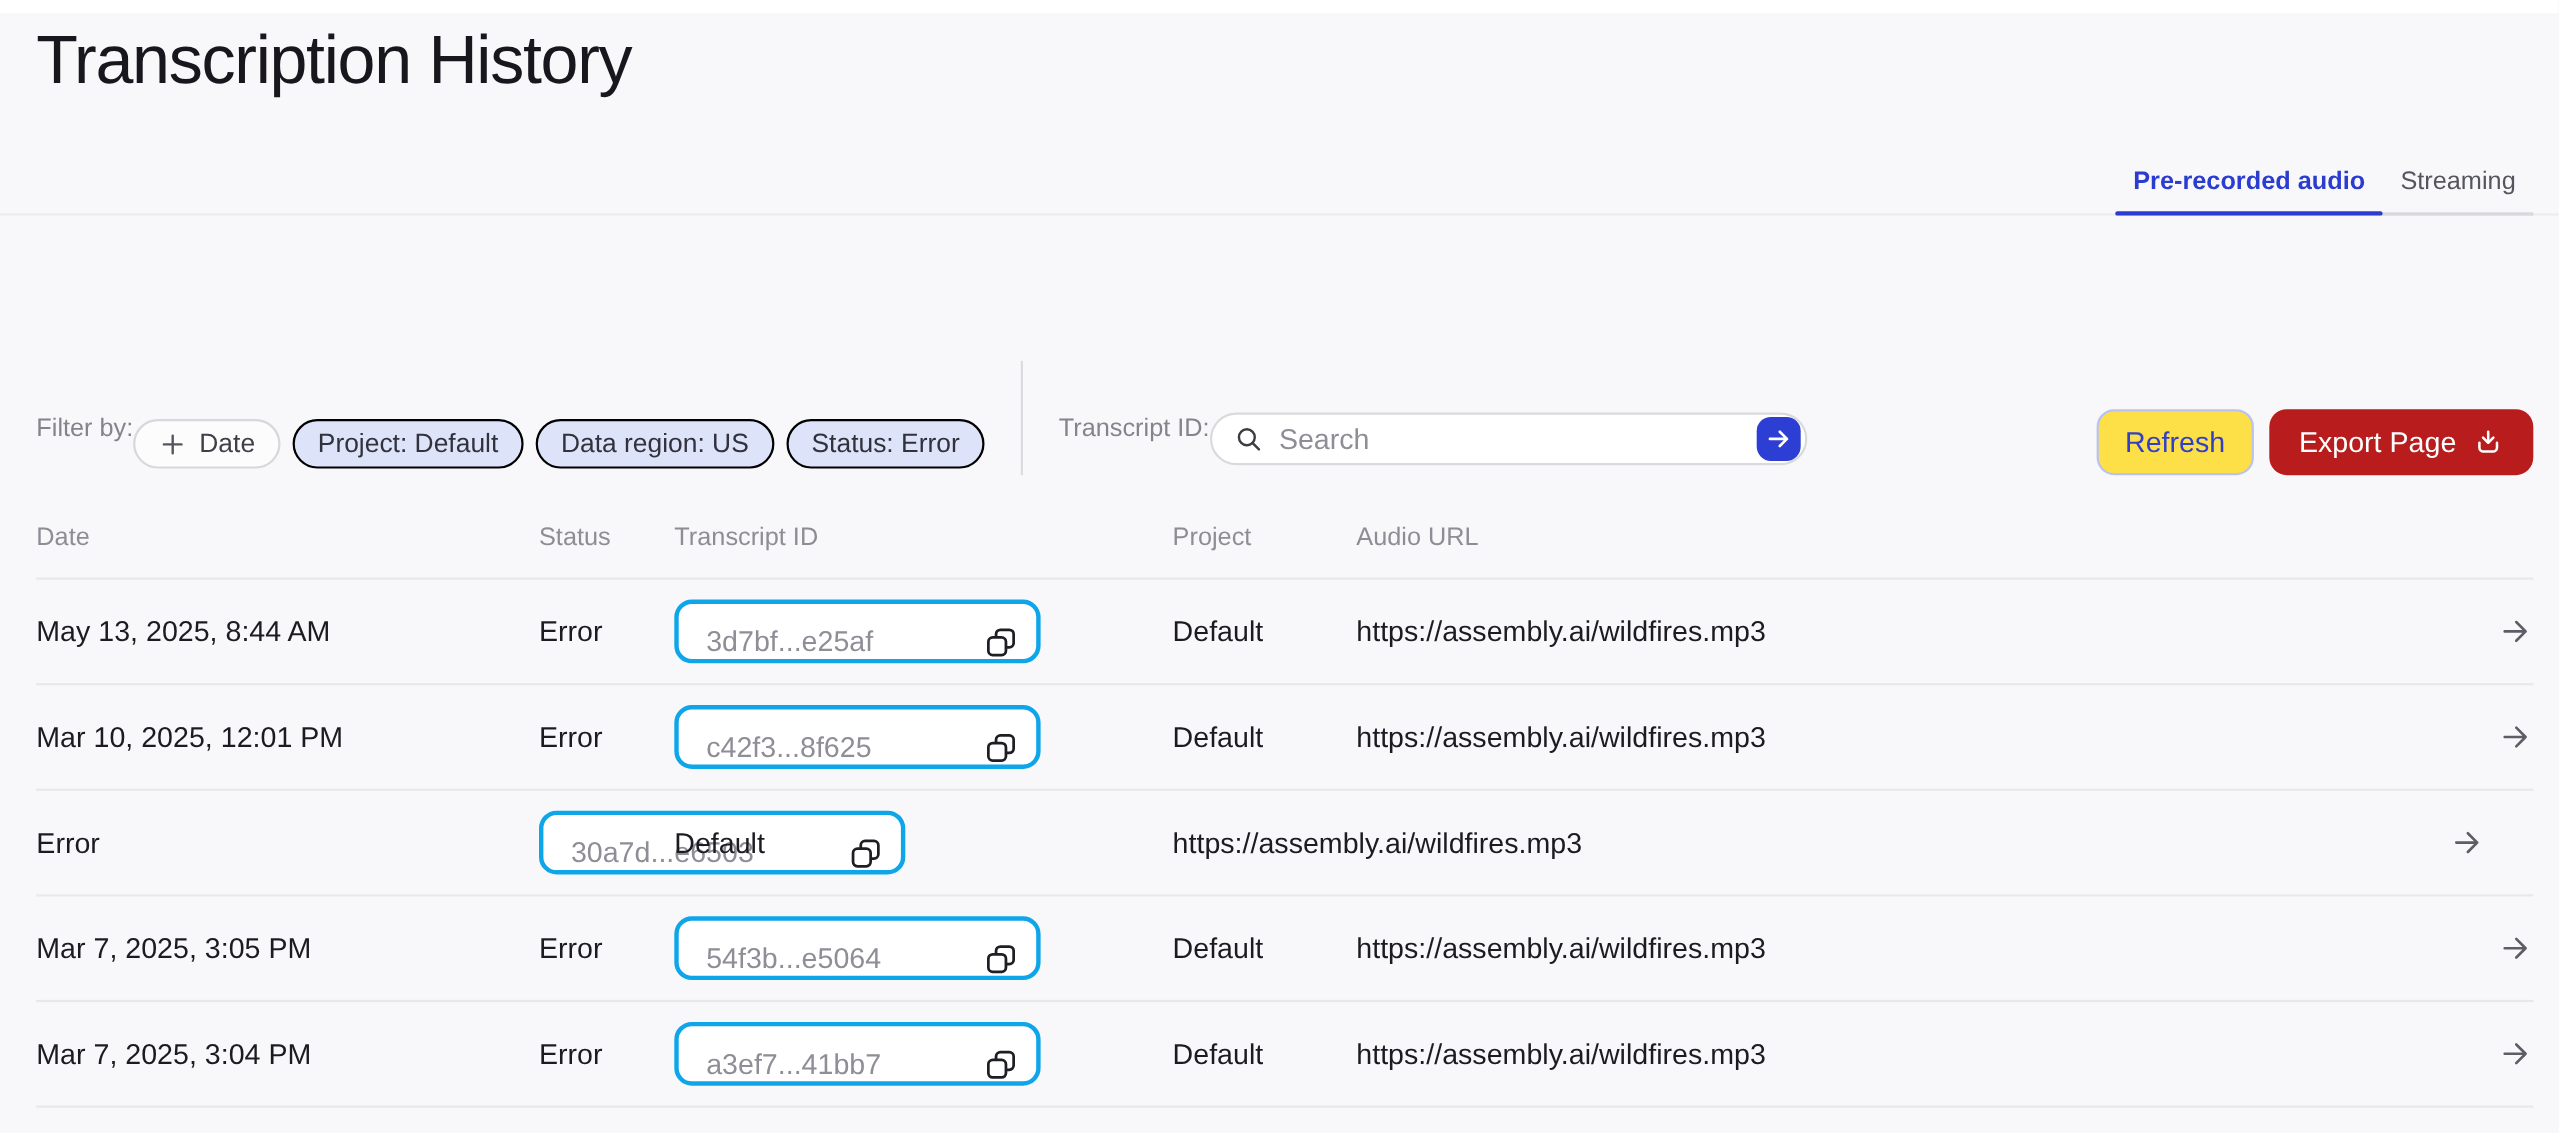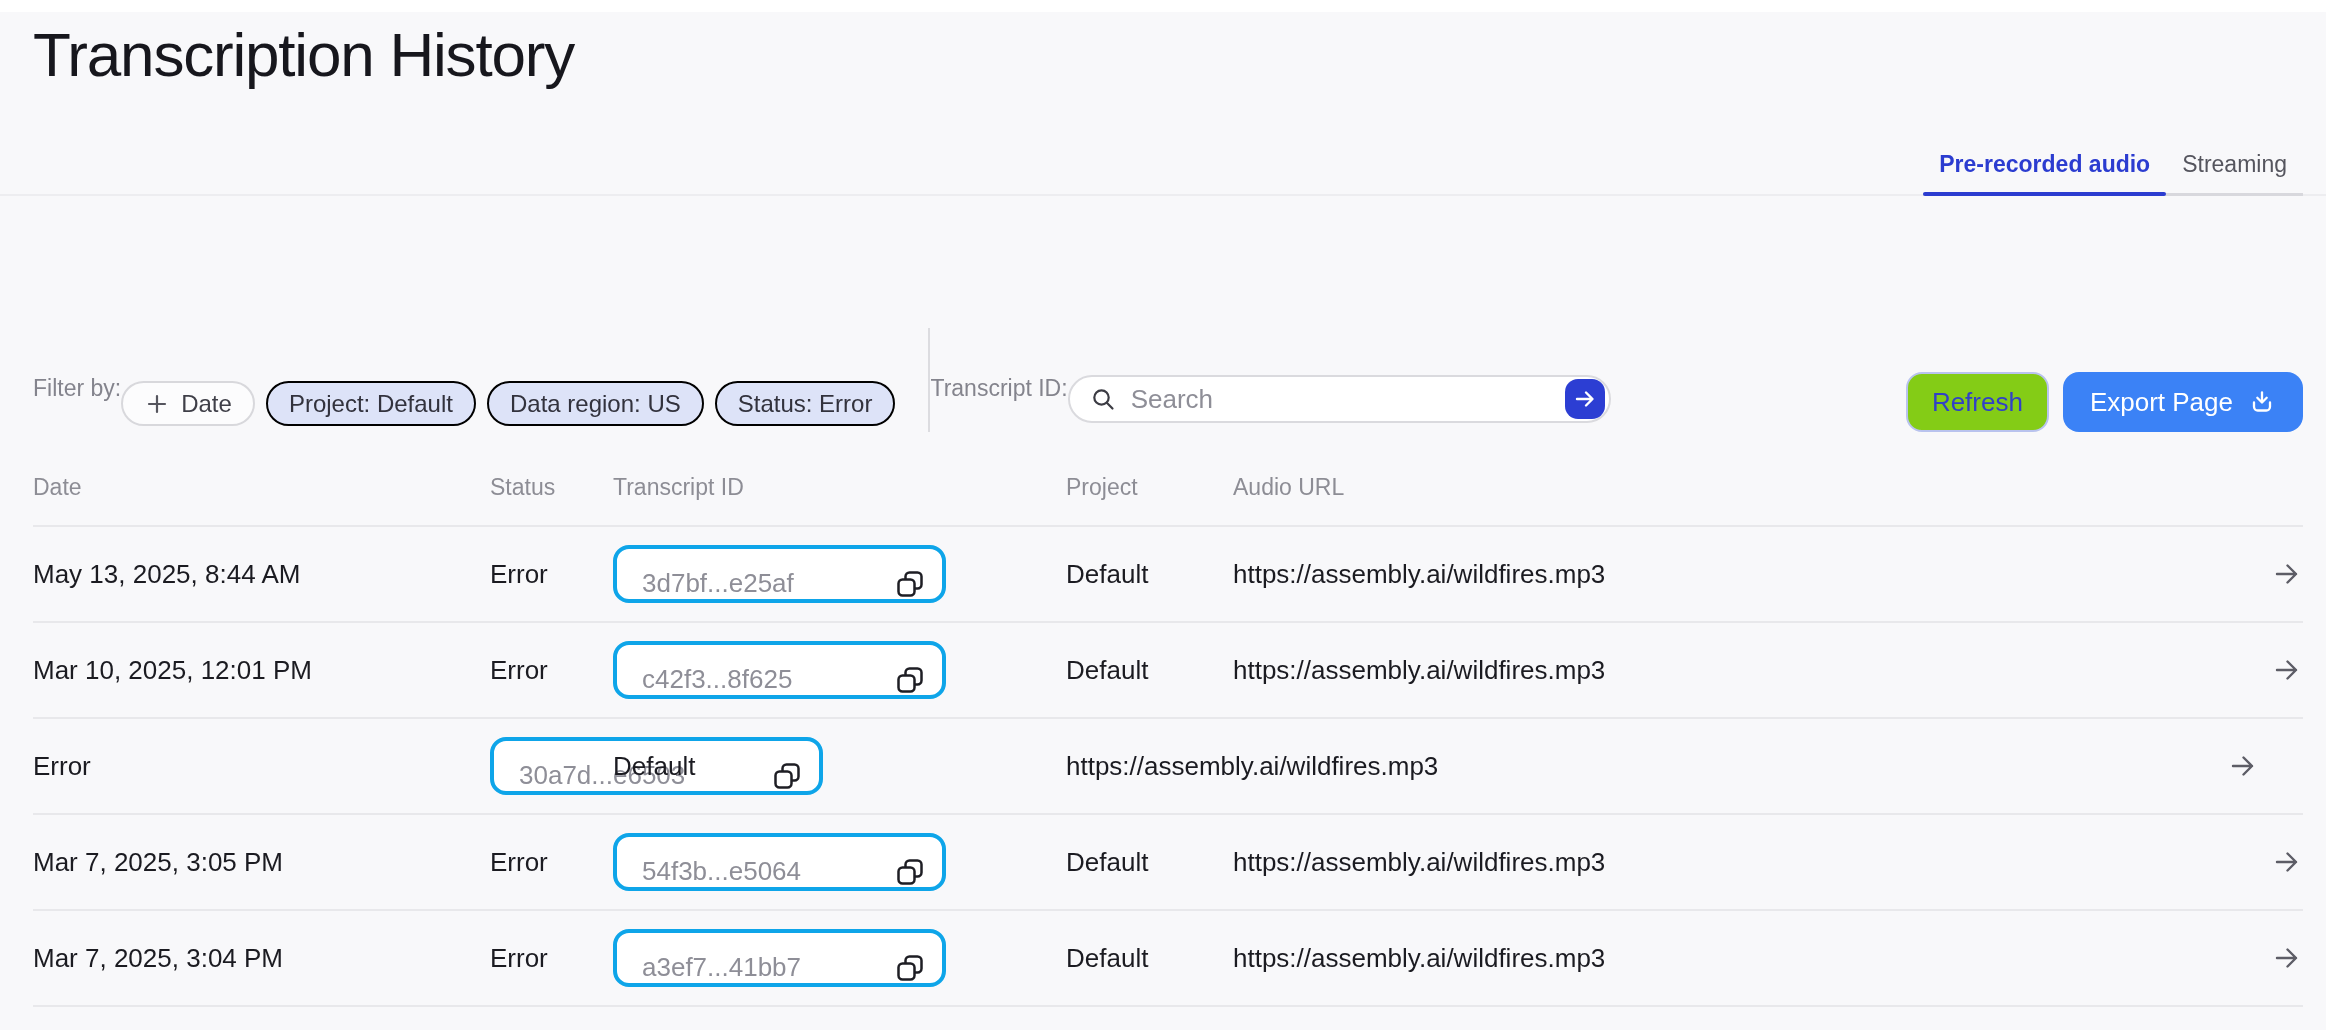--- a/index.html
+++ b/index.html
@@ -45,21 +45,21 @@
   .group-label { font-size:23px; color:#84848d; margin-bottom:30px; }
   .chips { display:flex; gap:11px; align-items:center; }
   .chip {
     height:45px; border-radius:23px; display:inline-flex; align-items:center;
     font-size:24px; padding:0 21px; white-space:nowrap; cursor:pointer;
   }
   .chip-add { background:#fcfcfd; border:2px solid #d8d8dc; color:#3f3f48; gap:11px; }
   .chip-filter { background:#dde3f8; border:2px solid #000000; color:#32323d; }
 
   .vdivider { width:2px; height:104px; background:#dcdce0; margin-left:33px; align-self:flex-end; }
-  .group-transcript { }
+  .group-transcript { margin-left:32px; }
 
   .search-box {
     width:543px; height:48px; background:#ffffff;
     border:2px solid #dadade; border-radius:25px;
     display:flex; align-items:center; padding:0 4px 0 20px;
   }
   .search-box input {
     border:none; outline:none; background:transparent; flex:1;
     font-family:"Liberation Sans", sans-serif;
     font-size:26px; color:#1b1b21; margin-left:12px; min-width:0;
@@ -70,22 +70,22 @@
     border:none; display:flex; align-items:center; justify-content:center;
     cursor:pointer; flex:0 0 auto;
   }
 
   .buttons { display:flex; gap:14px; margin-left:auto; align-items:flex-end; }
   .btn {
     height:60px; border-radius:16px; font-size:26px;
     display:inline-flex; align-items:center; justify-content:center;
     font-family:"Liberation Sans", sans-serif; cursor:pointer; white-space:nowrap;
   }
-  .btn-refresh { width:143px; background:#84cc16; border:2px solid #b9c3ee; color:#3140c7; }
-  .btn-export { background:#3b82f6; border:none; color:#ffffff; padding:0 27px; gap:15px; }
+  .btn-refresh { width:143px; background:#fde047; border:2px solid #b9c3ee; color:#3140c7; }
+  .btn-export { background:#b91c1c; border:none; color:#ffffff; padding:0 27px; gap:15px; }
 
   
   .table { margin-top:0; }
   .trow {
     display:grid;
     grid-template-columns:457px 123px 453px 167px 1fr 44px;
     align-items:center;
   }
   .thead { padding:42px 0 24px; border-bottom:2px solid #e8e8eb; }
   .th { font-size:23px; color:#8d8d95; }

